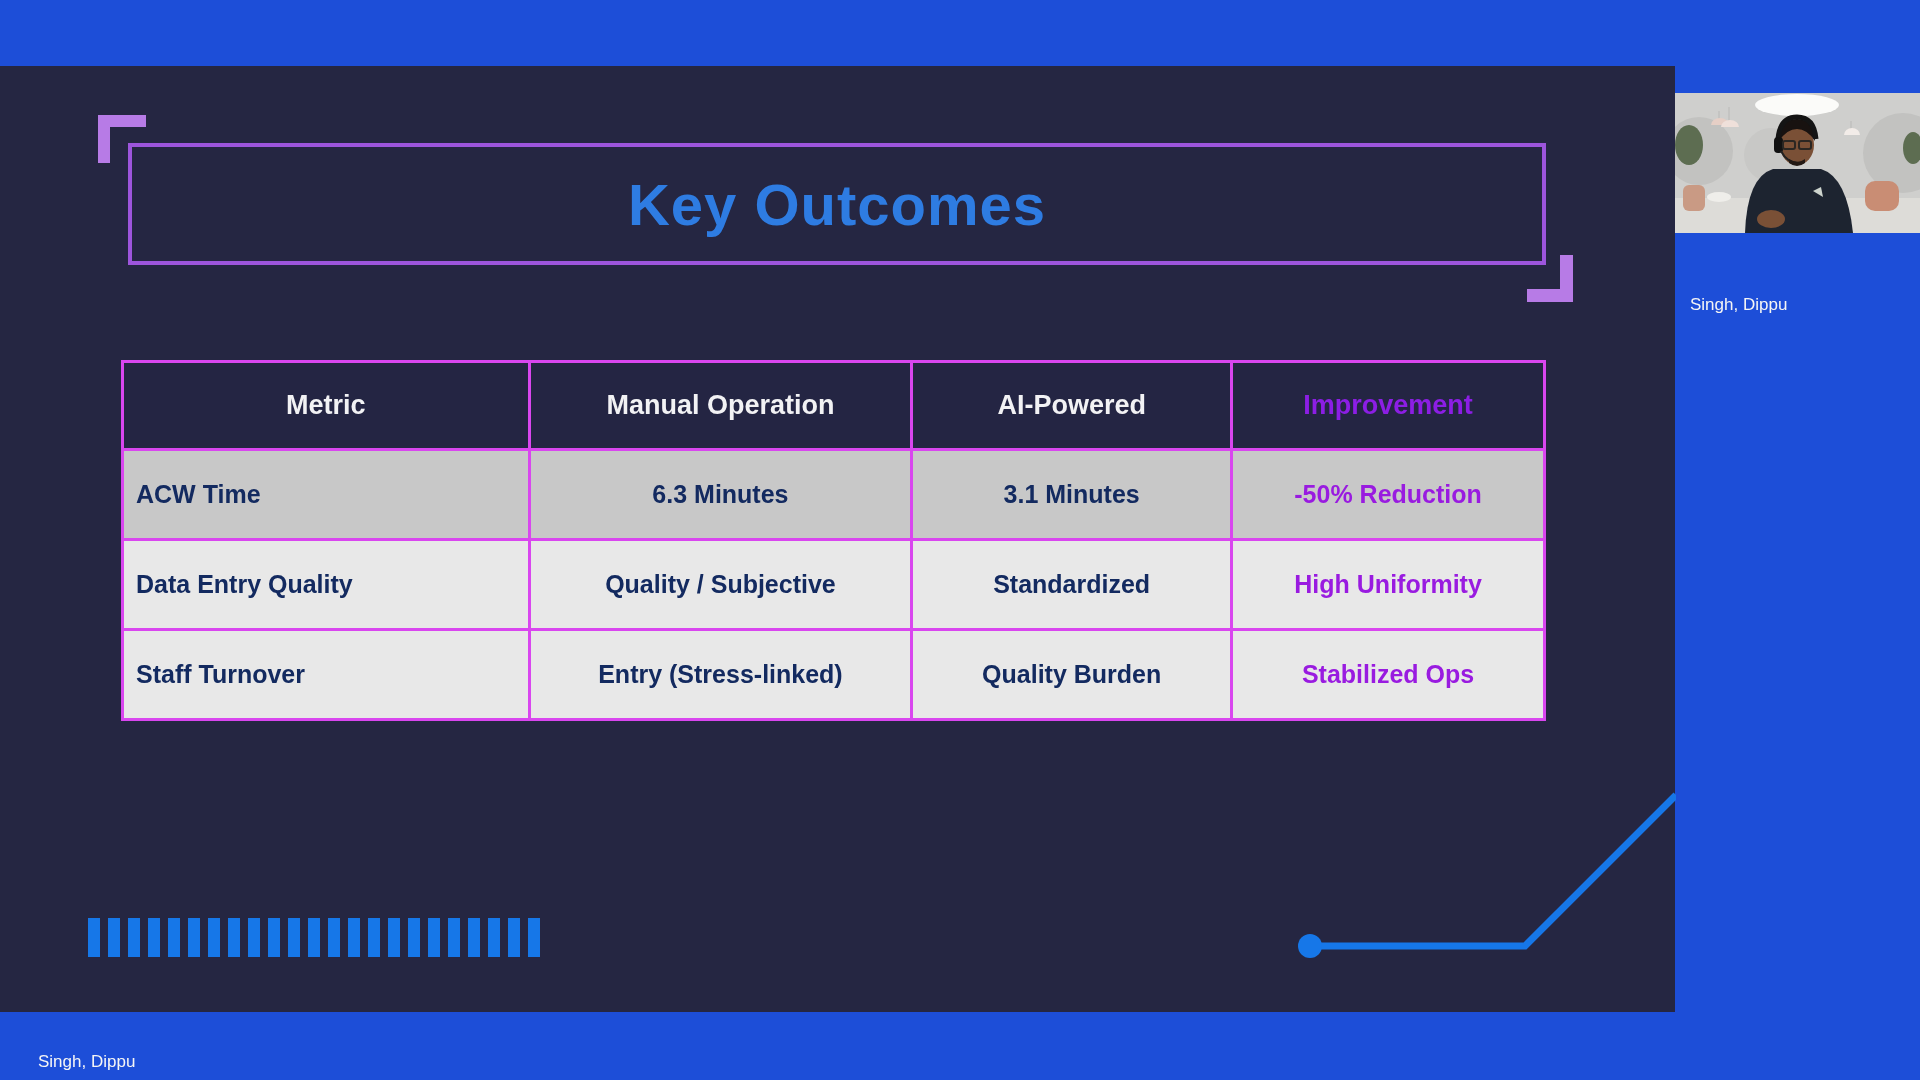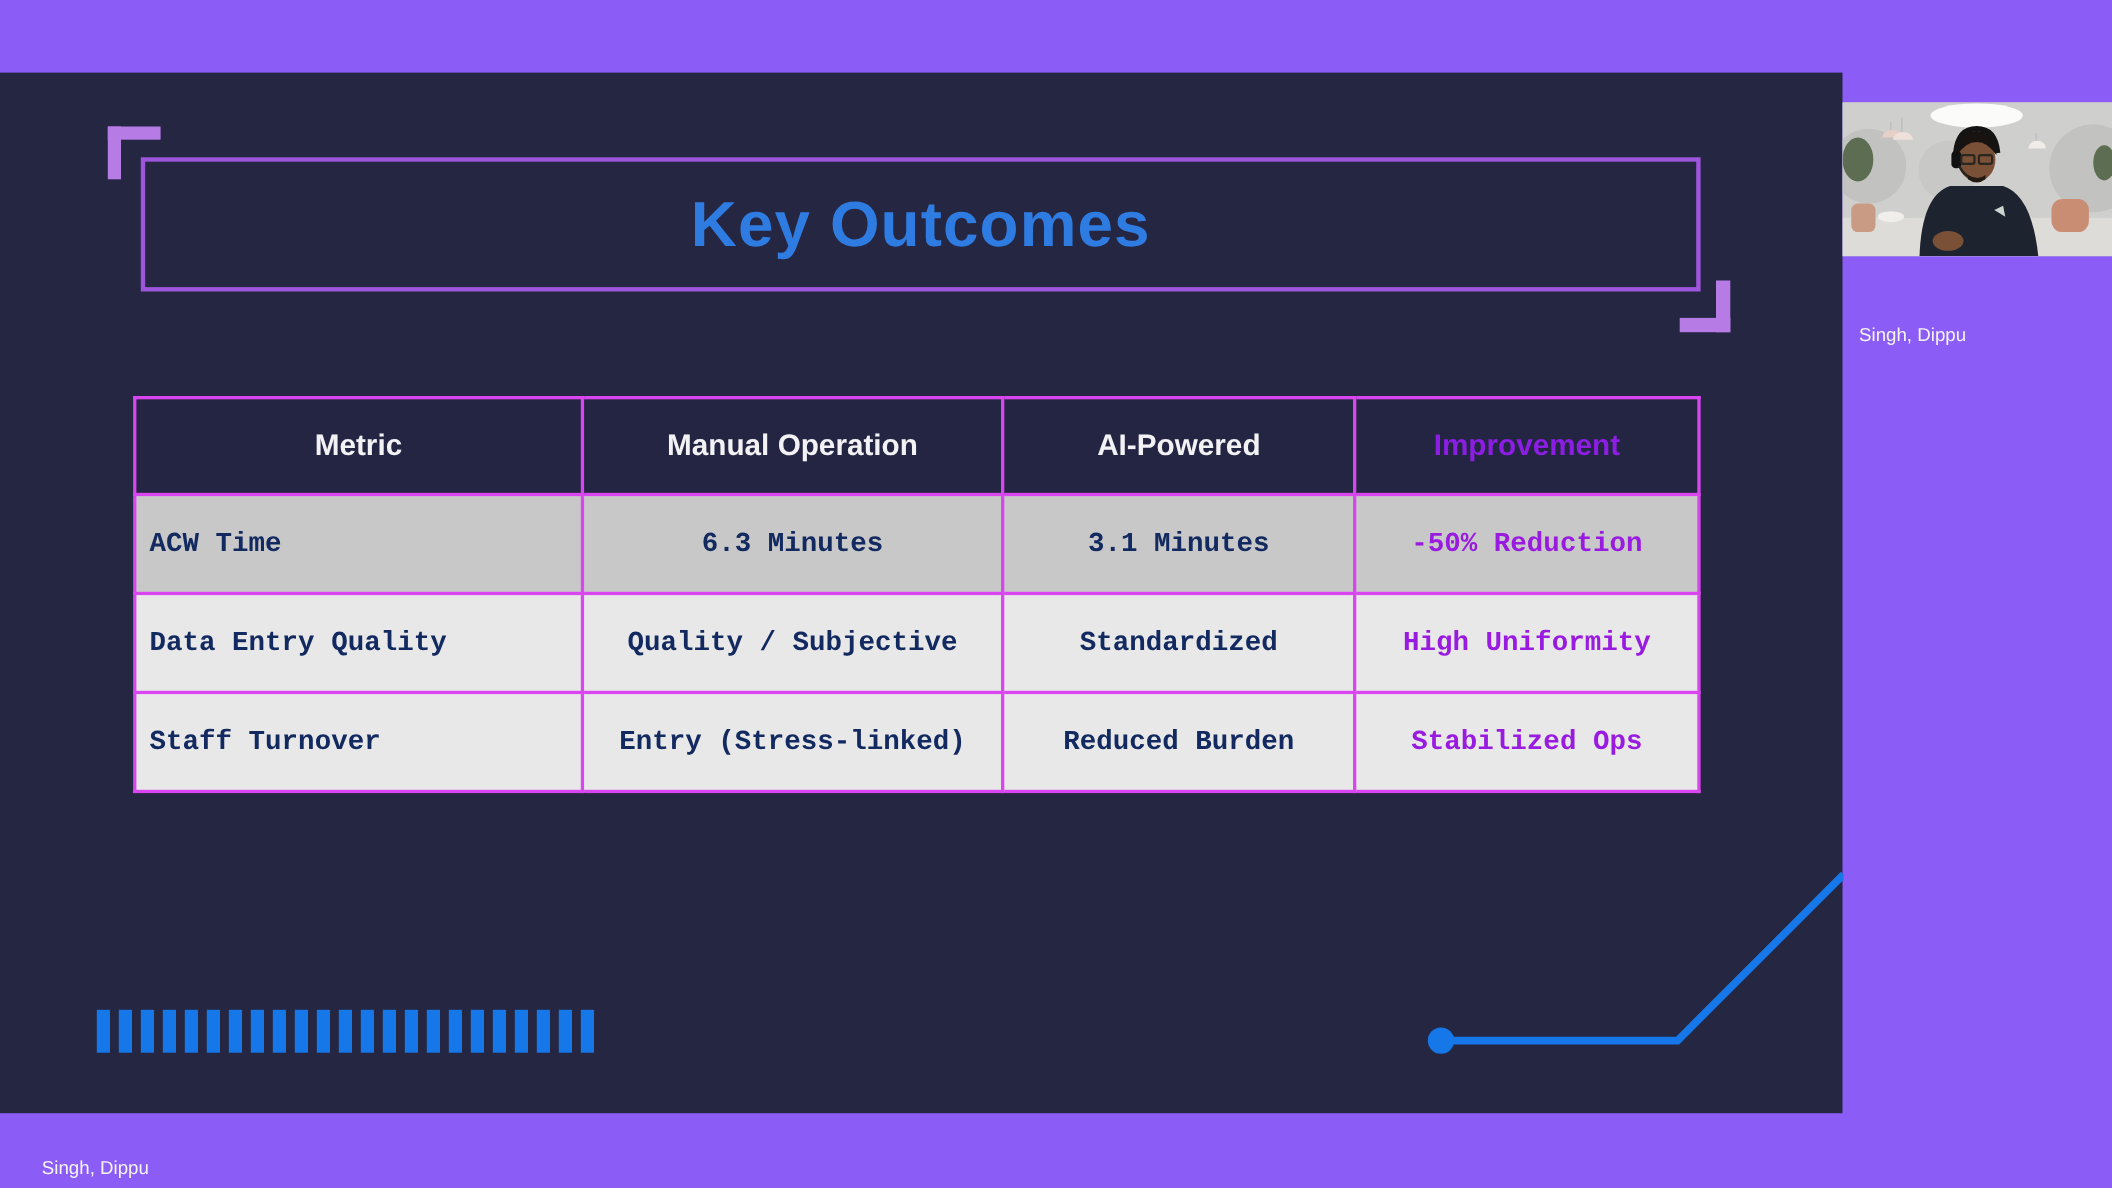--- a/index.html
+++ b/index.html
@@ -1,18 +1,18 @@
 <!DOCTYPE html>
 <html><head>
 <meta charset="utf-8">
 <style>
   * { margin:0; padding:0; box-sizing:border-box; }
   html,body { width:1920px; height:1080px; background:#000; overflow:hidden;
               font-family:"Liberation Sans", sans-serif; }
-  .stage { position:relative; width:1920px; height:1080px; background:#8b5cf6; }
+  .stage { position:relative; width:1920px; height:1080px; background:#1d4ed8; }
 
   
   .slide { position:absolute; left:0; top:66px; width:1675px; height:946px;
            background:#252642; }
 
   .bracket-tl { position:absolute; left:98px; top:49px; width:48px; height:48px;
                 border-left:12px solid #b77be6; border-top:12px solid #b77be6; }
   .title-box { position:absolute; left:128px; top:77px; width:1418px; height:122px;
                border:4px solid #9d55dc; display:flex; align-items:center; justify-content:center; }
   .title-text { color:#2e7ce2; font-size:58px; font-weight:bold; letter-spacing:1px; }
@@ -21,21 +21,21 @@
 
   
   .tbl { position:absolute; left:121px; top:294px; width:1425px;
          border-collapse:collapse; table-layout:fixed; }
   .tbl col:nth-child(1){ width:28.6%; } .tbl col:nth-child(2){ width:26.9%; }
   .tbl col:nth-child(3){ width:22.5%; } .tbl col:nth-child(4){ width:22%; }
   .tbl th, .tbl td { border:3px solid #d946ef; font-weight:bold; text-align:center;
                      vertical-align:middle; }
   .tbl th { height:88px; background:#242543; color:#f2f2f4; font-size:27px; }
   .tbl th.improve-h { color:#8c1ee4; }
-  .tbl td { height:90px; color:#132a60; font-size:25px;font-family:Liberation Mono, monospace; }
+  .tbl td { height:90px; color:#132a60; font-size:25px; }
   .tbl tr.odd  td { background:#c8c8c8; }
   .tbl tr.even td { background:#e8e8e8; }
   .tbl td.metric { text-align:left; padding-left:12px; }
   .tbl td.improve { color:#991be0; }
 
   
   .deco-bars { position:absolute; left:88px; top:852px; display:flex; gap:8px; }
   .deco-bars .bar { width:12px; height:39px; background:#1677e8; }
   .deco-line { position:absolute; left:1290px; top:714px; }
 
@@ -82,21 +82,21 @@
       </tr>
       <tr class="even">
         <td class="metric">Data Entry Quality</td>
         <td>Quality / Subjective</td>
         <td>Standardized</td>
         <td class="improve">High Uniformity</td>
       </tr>
       <tr class="even">
         <td class="metric">Staff Turnover</td>
         <td>Entry (Stress-linked)</td>
-        <td>Reduced Burden</td>
+        <td>Quality Burden</td>
         <td class="improve">Stabilized Ops</td>
       </tr>
     </tbody>
       </table>
 
     <div class="deco-bars">
         <span class="bar"></span>
         <span class="bar"></span>
         <span class="bar"></span>
         <span class="bar"></span>

